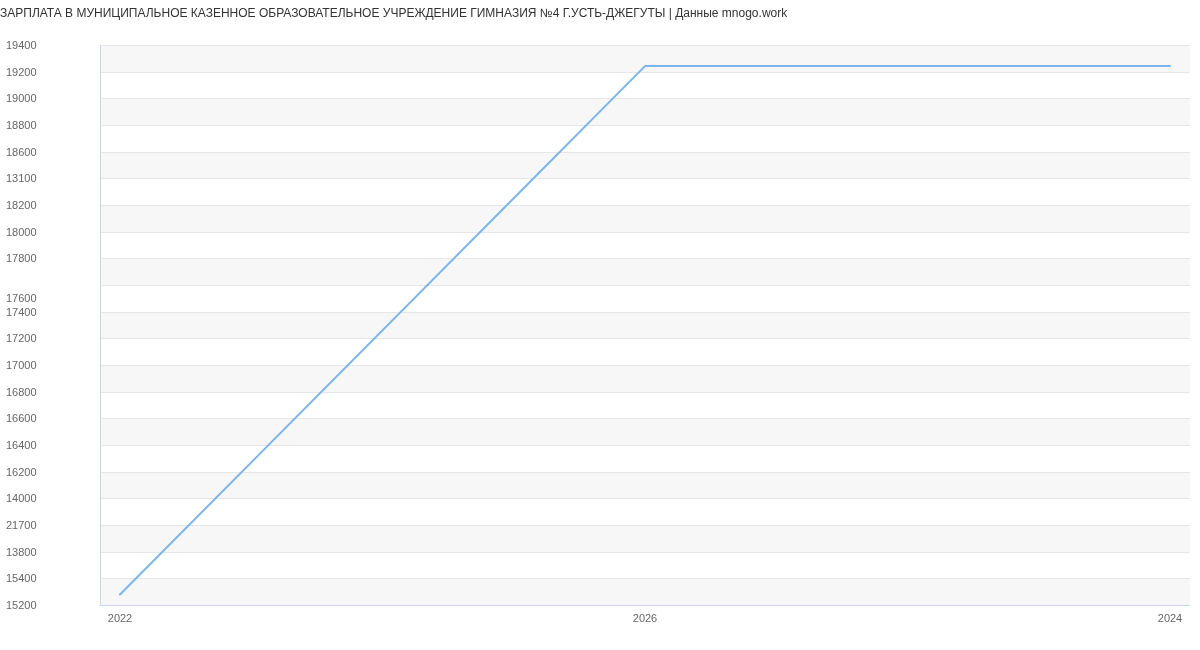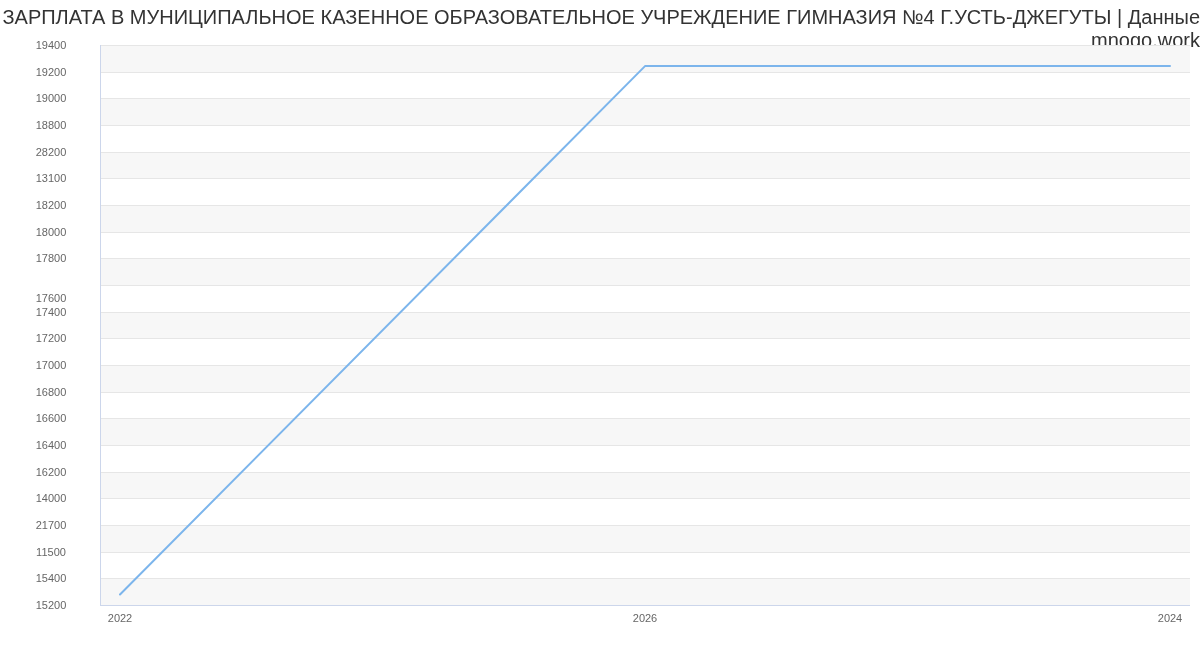--- a/index.html
+++ b/index.html
@@ -1,51 +1,51 @@
 <!DOCTYPE html>
 <html><head>
 <meta charset="utf-8">
 <style>
   html,body{margin:0;padding:0;background:#fff;font-family:"Lucida Grande","Lucida Sans Unicode",Arial,Helvetica,sans-serif;}
   .wrap{position:relative;width:1200px;height:650px;}
-  .title{position:absolute;top:6px;left:0;width:100%;text-align:right;color:#333;font-size:20px;}
+  .title{position:absolute;top:6px;left:0;width:100%;text-align:left;color:#333;font-size:12px;}
   .plot{position:absolute;left:100px;top:45px;width:1090px;height:560px;}
   .grid-line{position:absolute;left:0;width:100%;height:1px;background:#e6e6e6;}
   .band{position:absolute;left:0;width:100%;background:#f7f7f7;}
-  .ytick{position:absolute;right:1104px;width:90px;text-align:center;color:#666;font-size:11px;transform:translateY(-50%);}
+  .ytick{position:absolute;right:1104px;width:90px;text-align:left;color:#666;font-size:11px;transform:translateY(-50%);}
   .xtick{position:absolute;top:612px;color:#666;font-size:11px;transform:translateX(-50%);}
   .axis-line{position:absolute;background:#ccd6eb;}
   svg.series{position:absolute;left:0;top:0;overflow:visible;}
 </style>
 </head>
 <body>
 
 <div class="wrap">
   <div class="title">ЗАРПЛАТА В МУНИЦИПАЛЬНОЕ КАЗЕННОЕ ОБРАЗОВАТЕЛЬНОЕ УЧРЕЖДЕНИЕ ГИМНАЗИЯ №4 Г.УСТЬ-ДЖЕГУТЫ | Данные mnogo.work</div>
 
   <div class="ytick" style="top:45px">19400</div>
   <div class="ytick" style="top:71.67px">19200</div>
   <div class="ytick" style="top:98.33px">19000</div>
   <div class="ytick" style="top:125px">18800</div>
-  <div class="ytick" style="top:151.67px">28200</div>
+  <div class="ytick" style="top:151.67px">18600</div>
   <div class="ytick" style="top:178.33px">13100</div>
   <div class="ytick" style="top:205px">18200</div>
   <div class="ytick" style="top:231.67px">18000</div>
   <div class="ytick" style="top:258.33px">17800</div>
   <div class="ytick" style="top:298px">17600</div>
   <div class="ytick" style="top:311.67px">17400</div>
   <div class="ytick" style="top:338.33px">17200</div>
   <div class="ytick" style="top:365px">17000</div>
   <div class="ytick" style="top:391.67px">16800</div>
   <div class="ytick" style="top:418.33px">16600</div>
   <div class="ytick" style="top:445px">16400</div>
   <div class="ytick" style="top:471.67px">16200</div>
   <div class="ytick" style="top:498.33px">14000</div>
   <div class="ytick" style="top:525px">21700</div>
-  <div class="ytick" style="top:551.67px">11500</div>
+  <div class="ytick" style="top:551.67px">13800</div>
   <div class="ytick" style="top:578.33px">15400</div>
   <div class="ytick" style="top:605px">15200</div>
 
   <div class="xtick" style="left:120px">2022</div>
   <div class="xtick" style="left:645px">2026</div>
   <div class="xtick" style="left:1170px">2024</div>
 
   <div class="plot">
 
     <div class="band" style="top:0;height:26.67px"></div>

